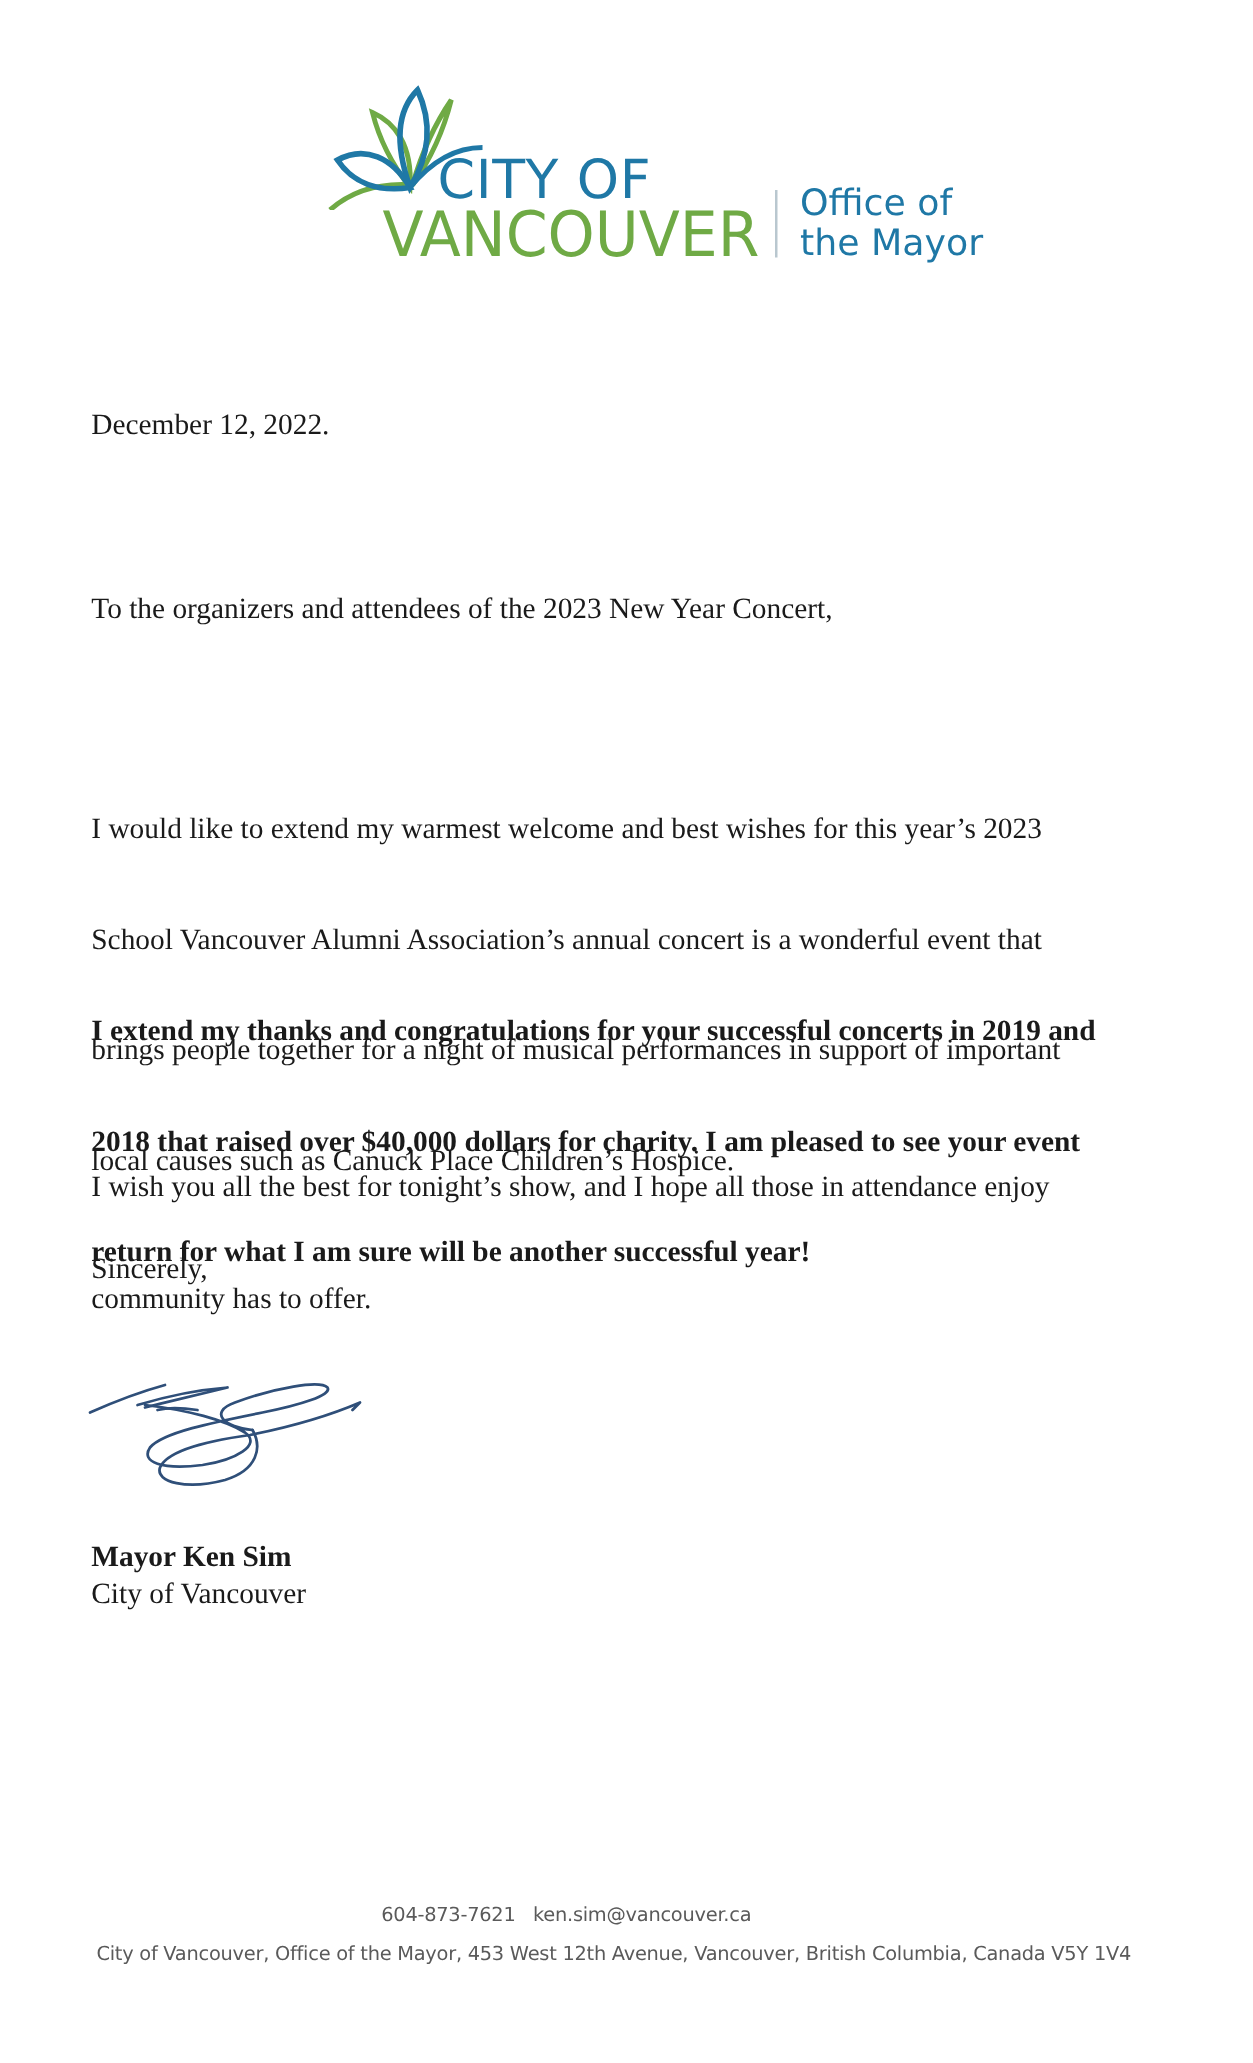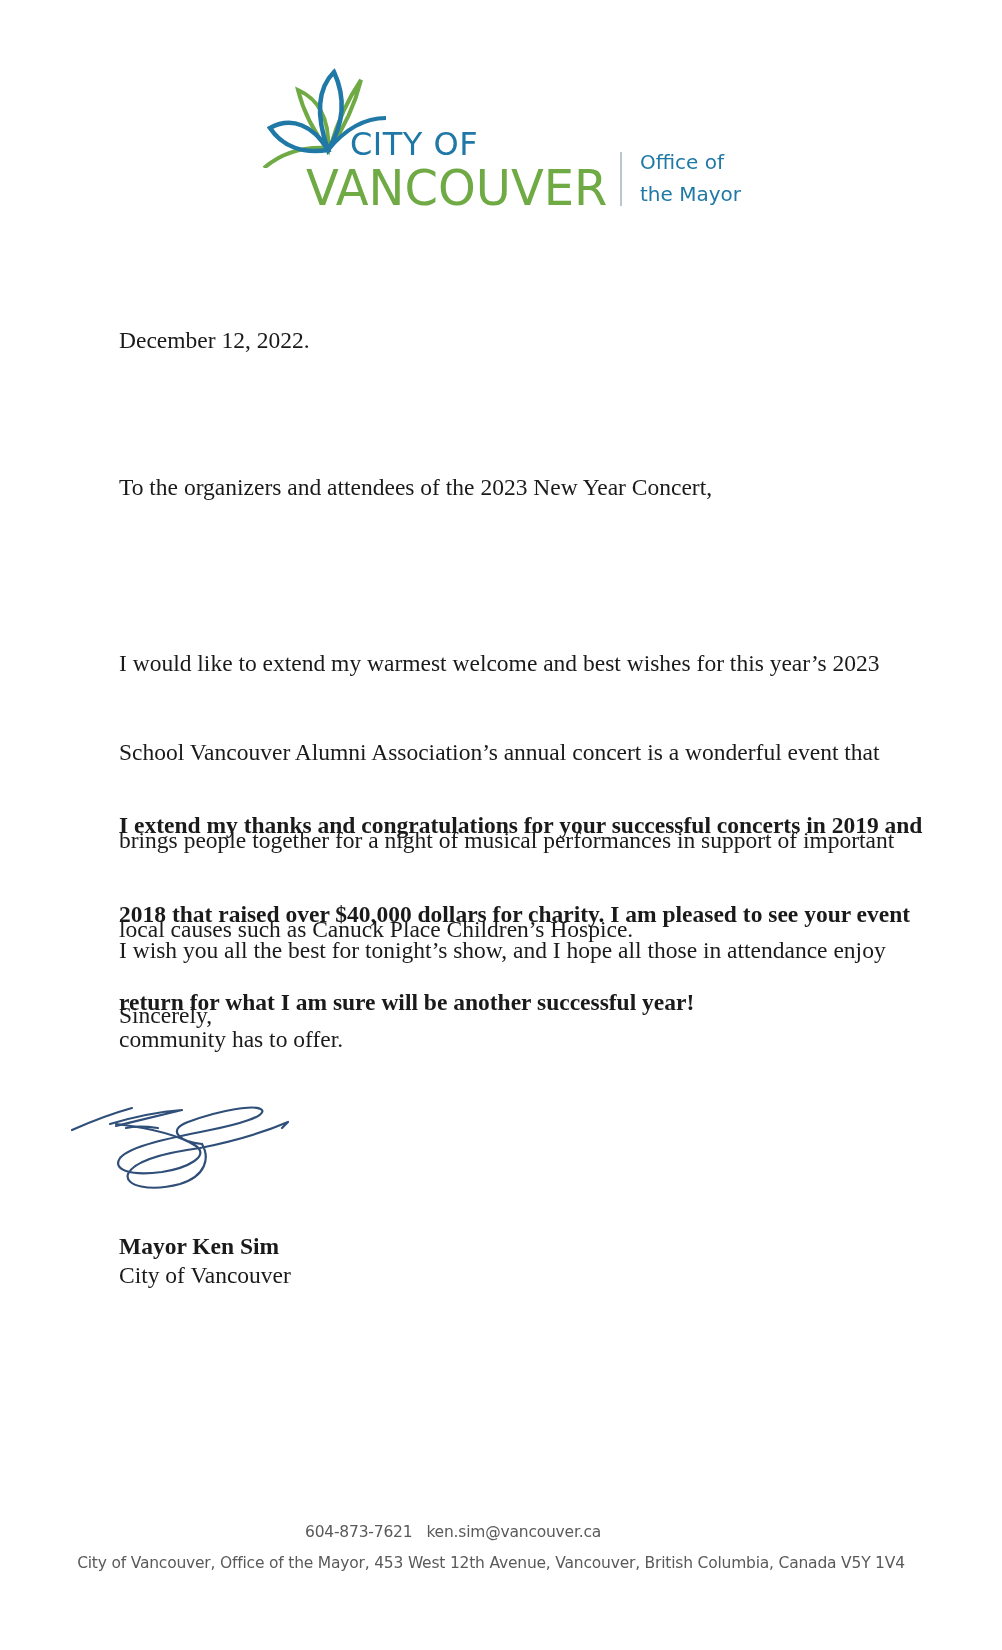--- a/index.html
+++ b/index.html
@@ -3,30 +3,30 @@
 <meta charset="utf-8">
 <style>
   html, body { margin: 0; padding: 0; background: #ffffff; }
   body { width: 1002px; height: 1650px; position: relative; overflow: hidden; }
   .page { position: absolute; left: 0; top: 0; width: 1002px; height: 1650px; background: #fff; }
 
   
   .logo { position: absolute; left: 258px; top: 68px; width: 540px; height: 145px; }
   .emblem { position: absolute; left: 0; top: 0; width: 150px; height: 100px; }
   .city-of { position: absolute; left: 92px; top: 58px; font-family: "DejaVu Sans", sans-serif;
-             font-size: 32px; color: #1f78a6; letter-spacing: 0.5px; line-height: 36px; }
+             font-size: 43px; color: #1f78a6; letter-spacing: 0.5px; line-height: 36px; }
   .vancouver { position: absolute; left: 48px; top: 92px; font-family: "DejaVu Sans", sans-serif;
                font-size: 50px; color: #6faa45; letter-spacing: 0px; line-height: 56px; transform: scaleX(0.96); transform-origin: left; }
   .divider { position: absolute; left: 362px; top: 84px; width: 2px; height: 54px; background: #b9c7cf; }
   .office { position: absolute; left: 382px; top: 78px; font-family: "DejaVu Sans", sans-serif;
-            font-size: 20px; color: #1f78a6; line-height: 32px; font-weight: normal; }
+            font-size: 29px; color: #1f78a6; line-height: 32px; font-weight: normal; }
 
   
   .text { position: absolute; left: 73px; font-family: "Liberation Serif", serif; font-size: 23.5px;
-          color: #1a1a1a; line-height: 29.5px; white-space: pre; margin-left: 46px; }
+          color: #1a1a1a; line-height: 29.5px; white-space: pre; }
   .date { top: 326px; }
   .greeting { top: 473px; }
   .para1 { top: 590px; }
   .para2 { top: 752px; font-weight: bold; }
   .para3 { top: 877px; }
   .closing { top: 1001px; }
   .signature { position: absolute; left: 70px; top: 1088px; width: 230px; height: 105px; }
   .name { top: 1232px; font-weight: bold; }
   .org { top: 1261px; }
 

